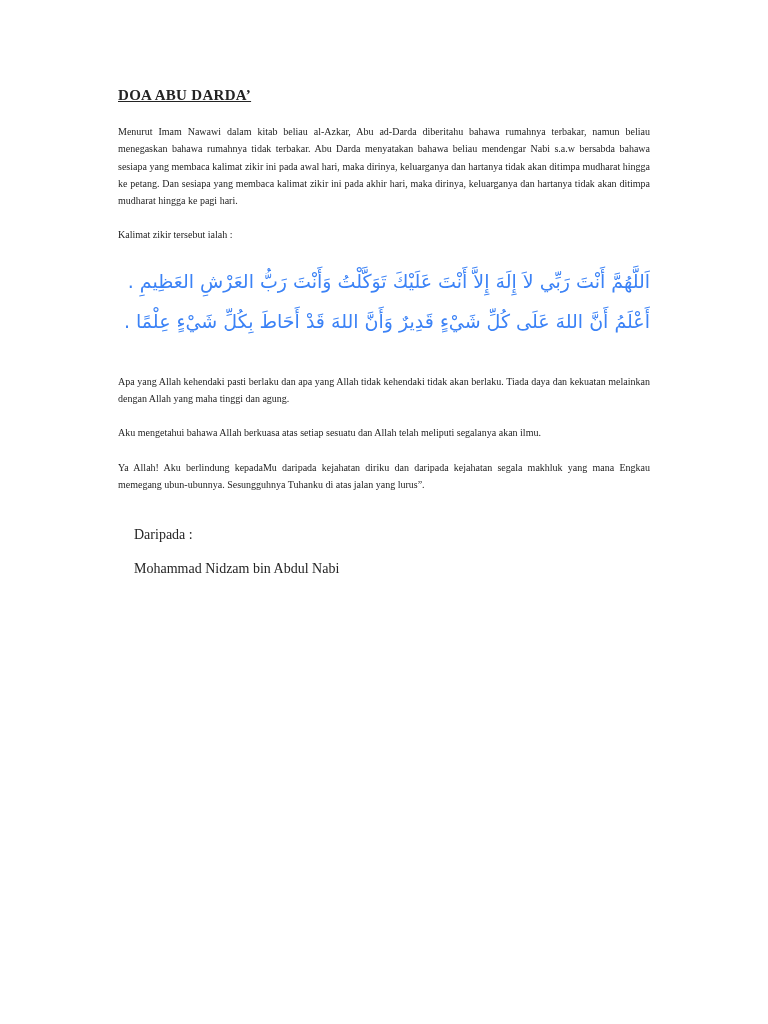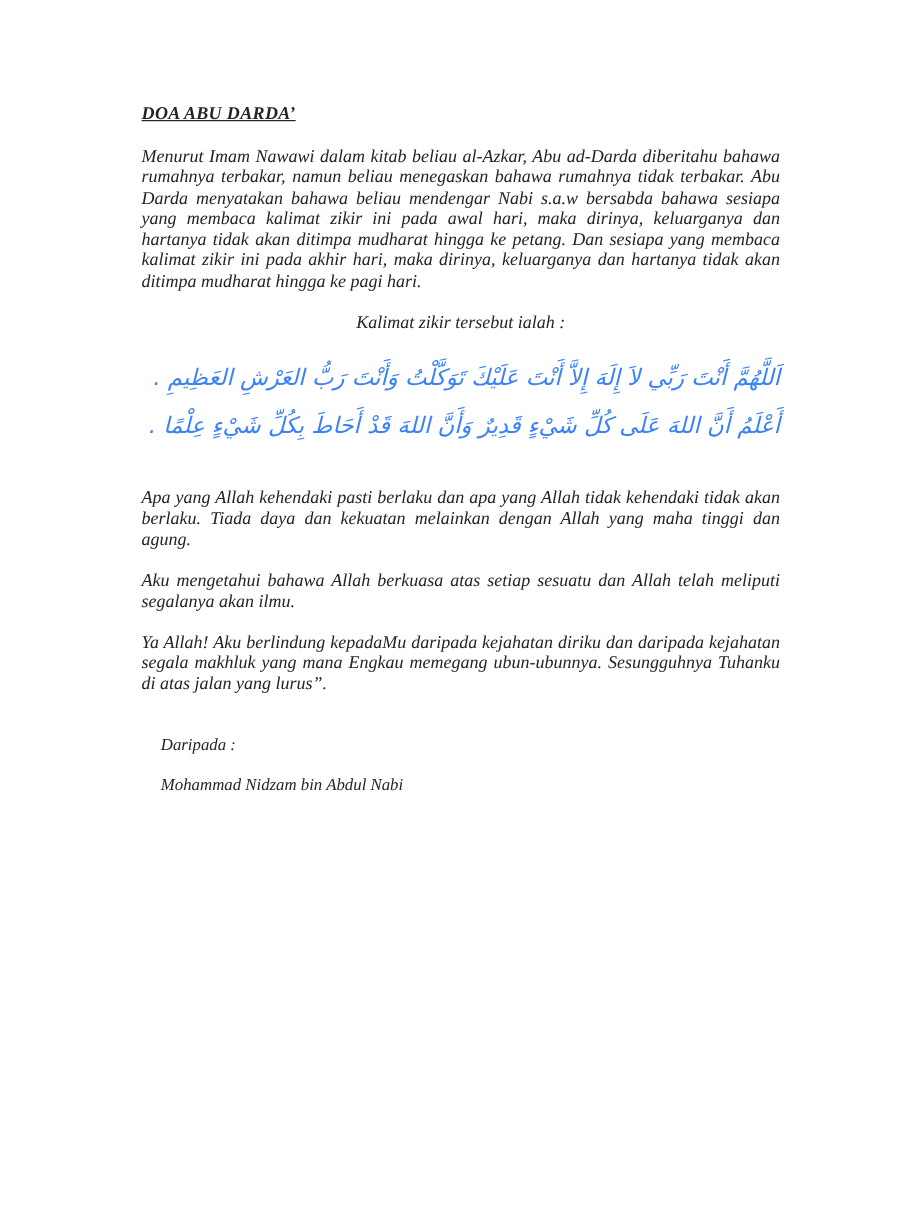--- a/index.html
+++ b/index.html
@@ -6,46 +6,45 @@
     margin: 0;
     padding: 0;
     background: #ffffff;
   }
   .page {
     position: relative;
     width: 768px;
     height: 1024px;
     background: #ffffff;
     overflow: hidden;
-    font-style: italic;
   }
   .content {
     position: absolute;
     left: 118px;
     top: 86px;
     width: 532px;
     font-family: "Liberation Serif", "DejaVu Serif", serif;
     color: #242424;
   }
   .doc-title {
     font-size: 15px;
     line-height: 18px;
     font-weight: bold;
     text-decoration: underline;
     letter-spacing: 0.3px;
     margin: 0 0 19px 0;
   }
   p.body-par {
-    font-size: 15px;
+    font-size: 10px;
     line-height: 17.3px;
     text-align: justify;
     margin: 16px 0 17px 0;
   }
   p.single-line {
-    text-align: center;
+    text-align: left;
   }
   .arabic-block {
     direction: rtl;
     font-family: "DejaVu Sans", sans-serif;
     font-size: 19px;
     line-height: 40px;
     color: #3b82f6;
     margin: 0 0 32px 0;
   }
   .ar-line {

